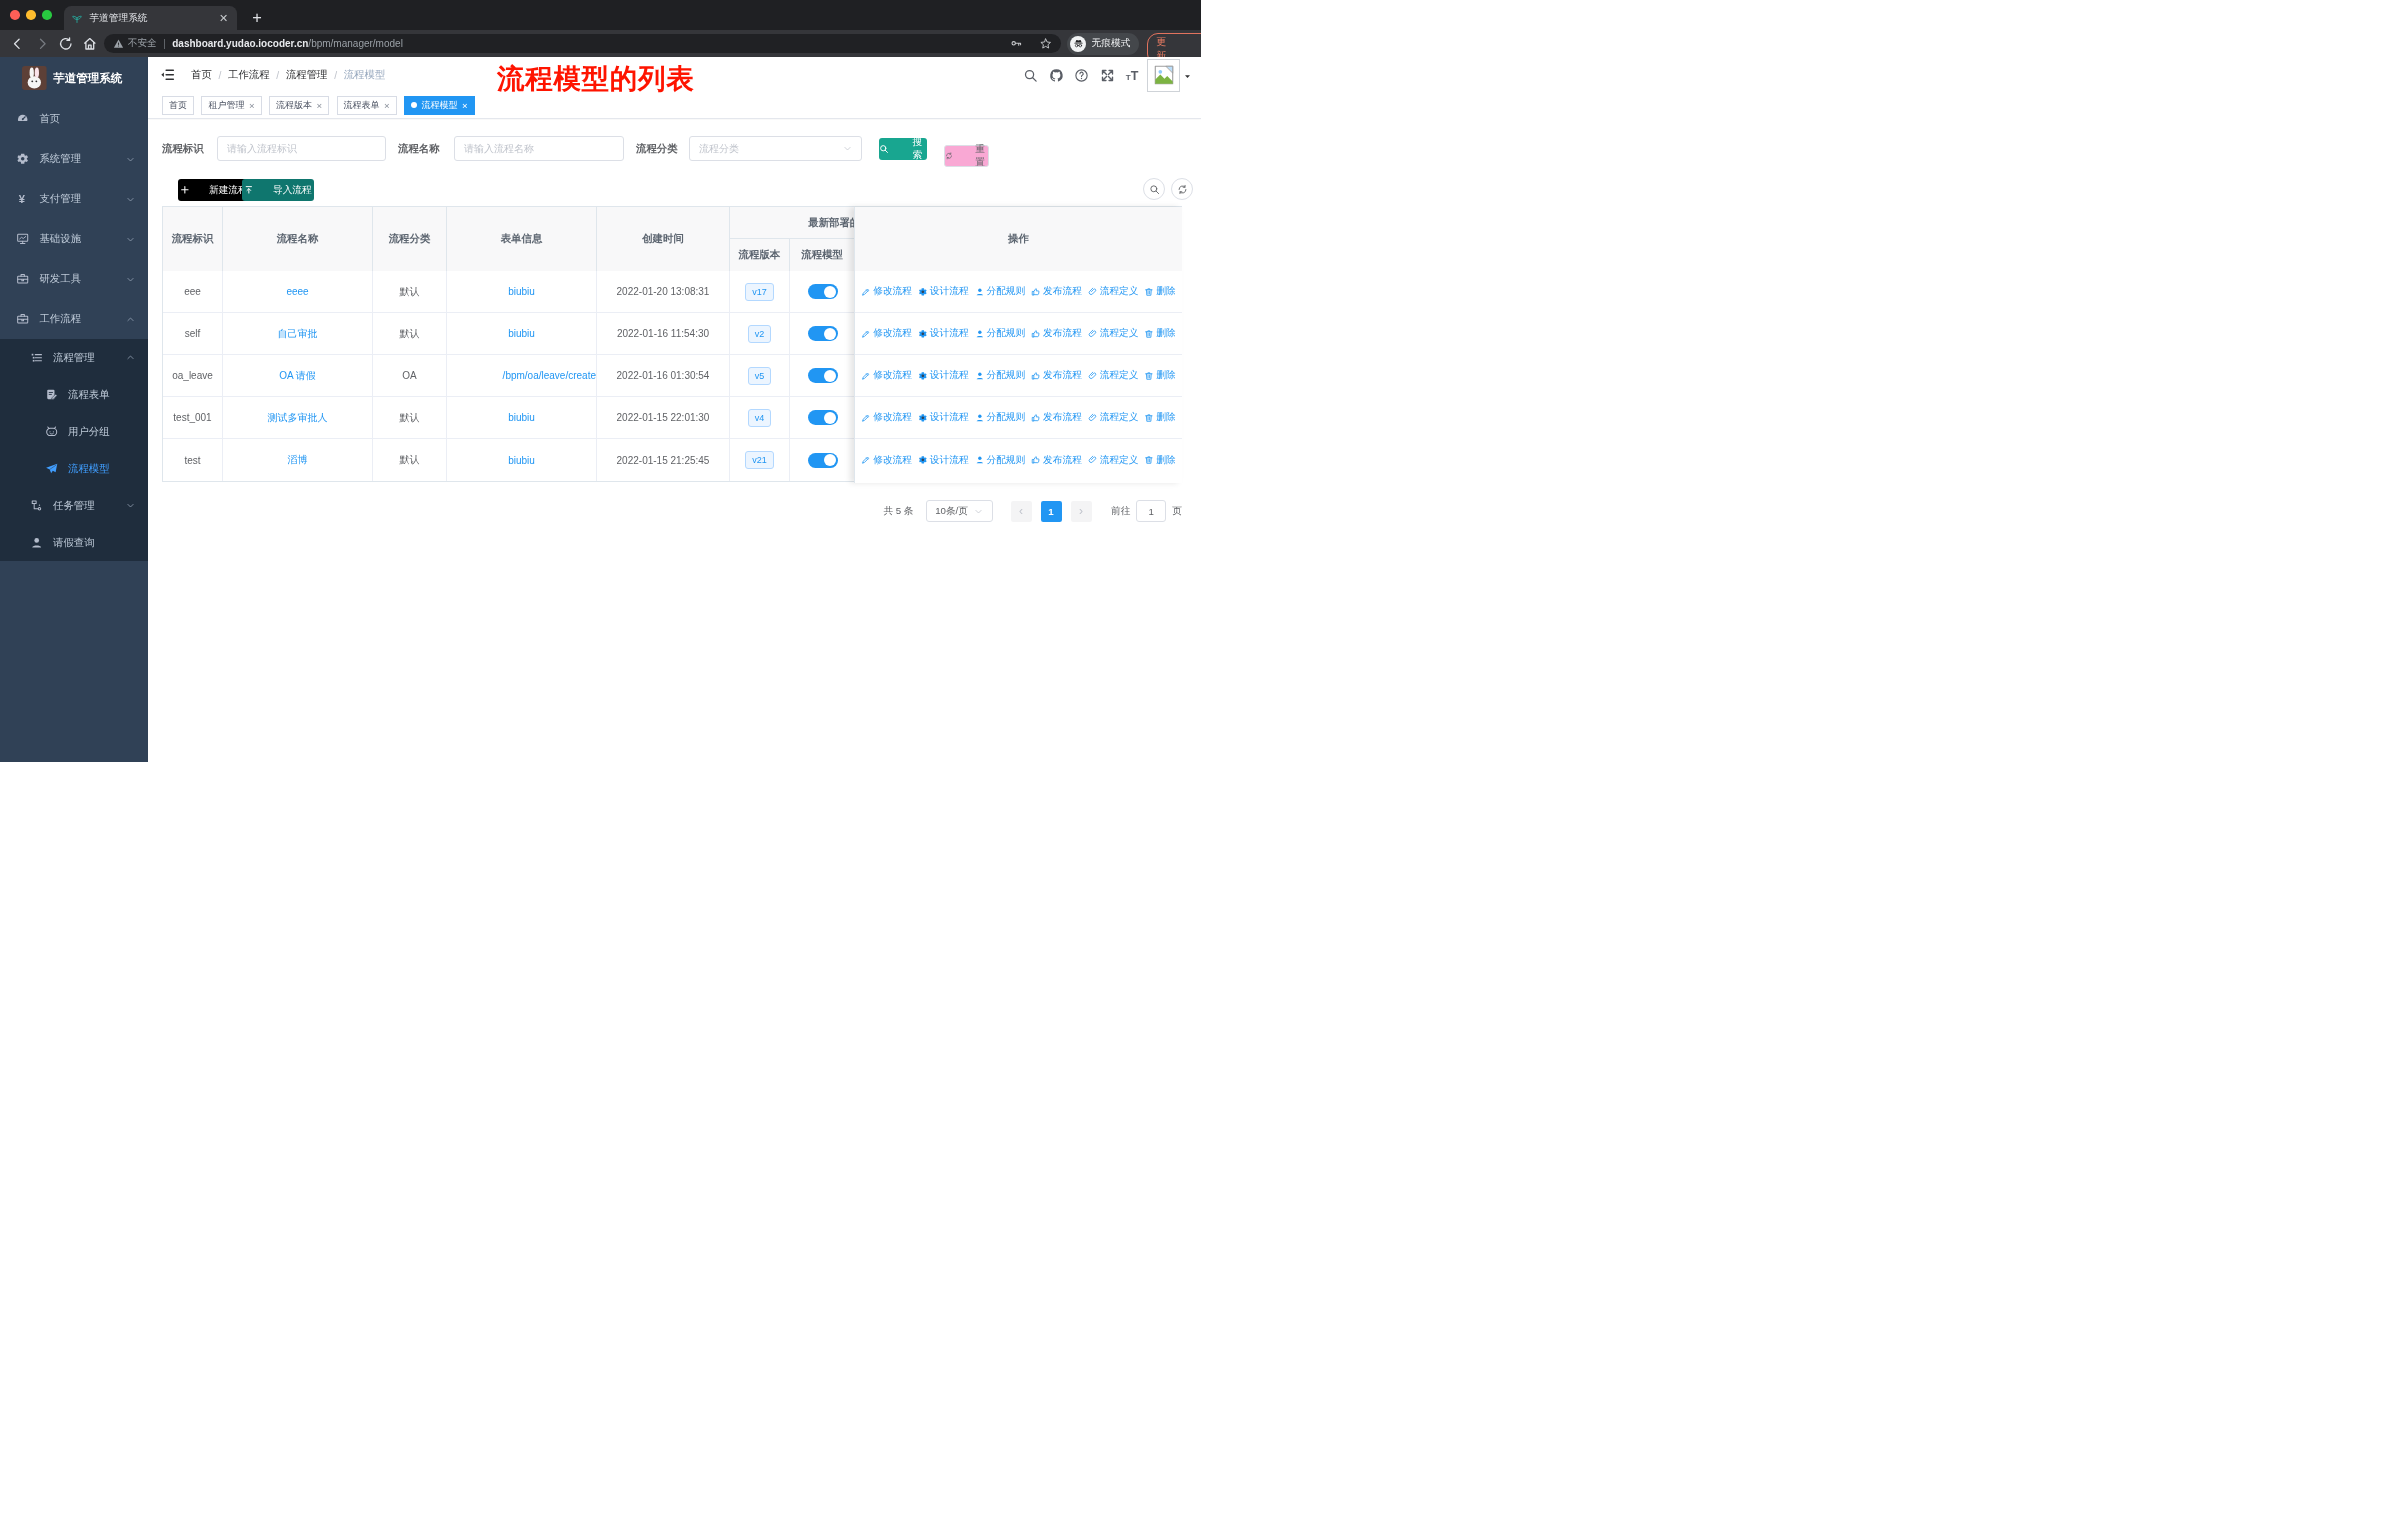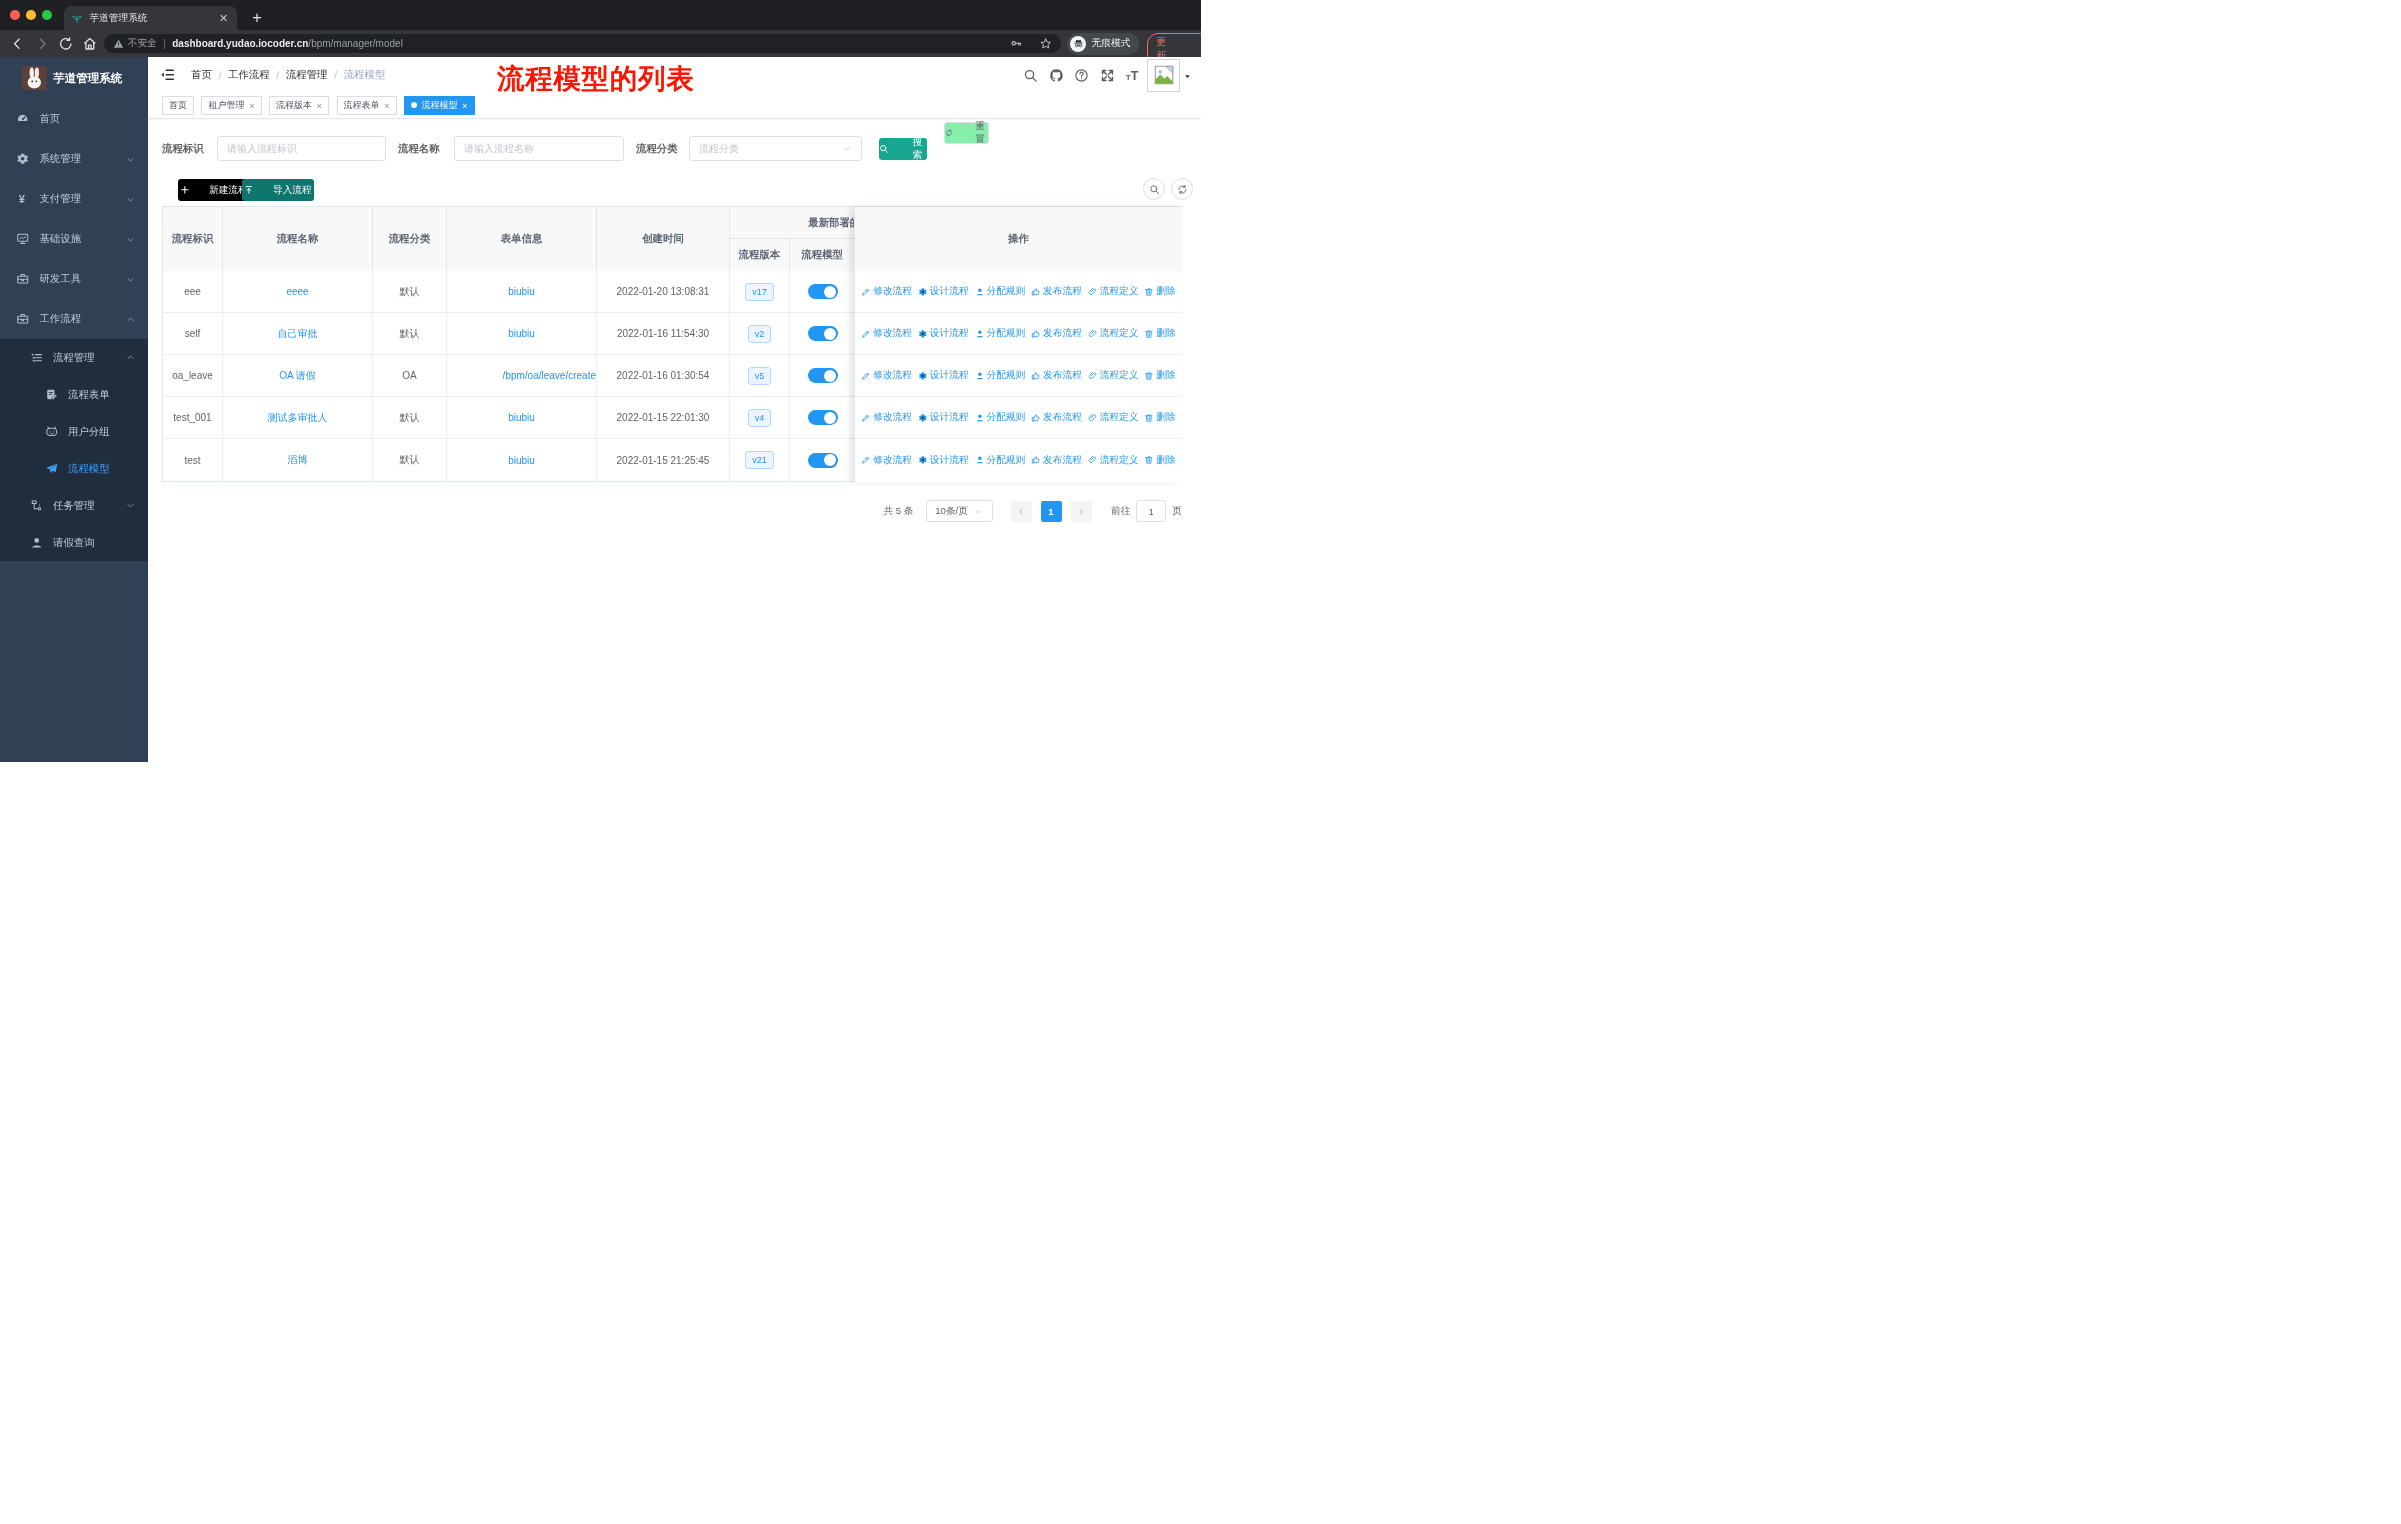--- a/index.html
+++ b/index.html
@@ -73,21 +73,21 @@
   .content { position:absolute; left:0; top:63px; width:100%; bottom:0; background:#fff; }
 
   
   .flt-label { position:absolute; top:22px; font-size:10.4px; font-weight:bold; color:#606266; }
   .flt-input { position:absolute; top:16.4px; height:25px; border:0.7px solid #dcdfe6; border-radius:3px; font-size:10px; color:#606266; padding:0 9px; font-family:Liberation Serif, serif; }
   .flt-input::placeholder { color:#c0c4cc; }
   .flt-select { position:absolute; top:16.4px; height:25px; border:0.7px solid #dcdfe6; border-radius:3px; display:flex; align-items:center; padding:0 9px; color:#c0c4cc; font-size:10px; }
   .flt-select .sel-caret { margin-left:auto; color:#c0c4cc; }
   .btn { position:absolute; height:22px; border-radius:3px; display:flex; align-items:center; justify-content:center; font-size:9.7px; gap:19px; border:none; cursor:default; font-family:"Liberation Sans",sans-serif; }
   .btn-search { left:731px; top:18px; width:48px; background:#18a690; color:#fff; }
-  .btn-reset { left:796px; top:2px; width:45px; background:#86efac; color:#606266; border:0.7px solid #dcdfe6; }
+  .btn-reset { left:796px; top:25px; width:45px; background:#f9a8d4; color:#606266; border:0.7px solid #dcdfe6; }
   .btn-create { left:14px; top:59px; width:72px; background:#000000; color:#fff;margin-left:16px; }
   .btn-import { left:94px; top:59px; width:72px; background:#0f766e; color:#fff; }
   .circ { position:absolute; width:22px; height:22px; border:0.7px solid #dcdfe6; border-radius:50%; background:#fff; color:#606266; display:flex; align-items:center; justify-content:center; }
 
   
   .tablewrap { position:absolute; left:14px; top:86px; width:1020px; height:276px; border:0.7px solid #dfe6ec; }
   .thead { position:relative; height:64px; background:#f8f8f9; display:flex; }
   .th-cell { display:flex; align-items:center; justify-content:center; font-size:10.4px; font-weight:bold; color:#5c6570; border-right:0.7px solid #dfe6ec; height:64px; }
   .th-group { display:flex; flex-direction:column; }
   .th-group-top { height:32px; display:flex; align-items:center; justify-content:center; font-size:10.4px; font-weight:bold; color:#5c6570; border-bottom:0.7px solid #dfe6ec; overflow:hidden; white-space:nowrap; }

